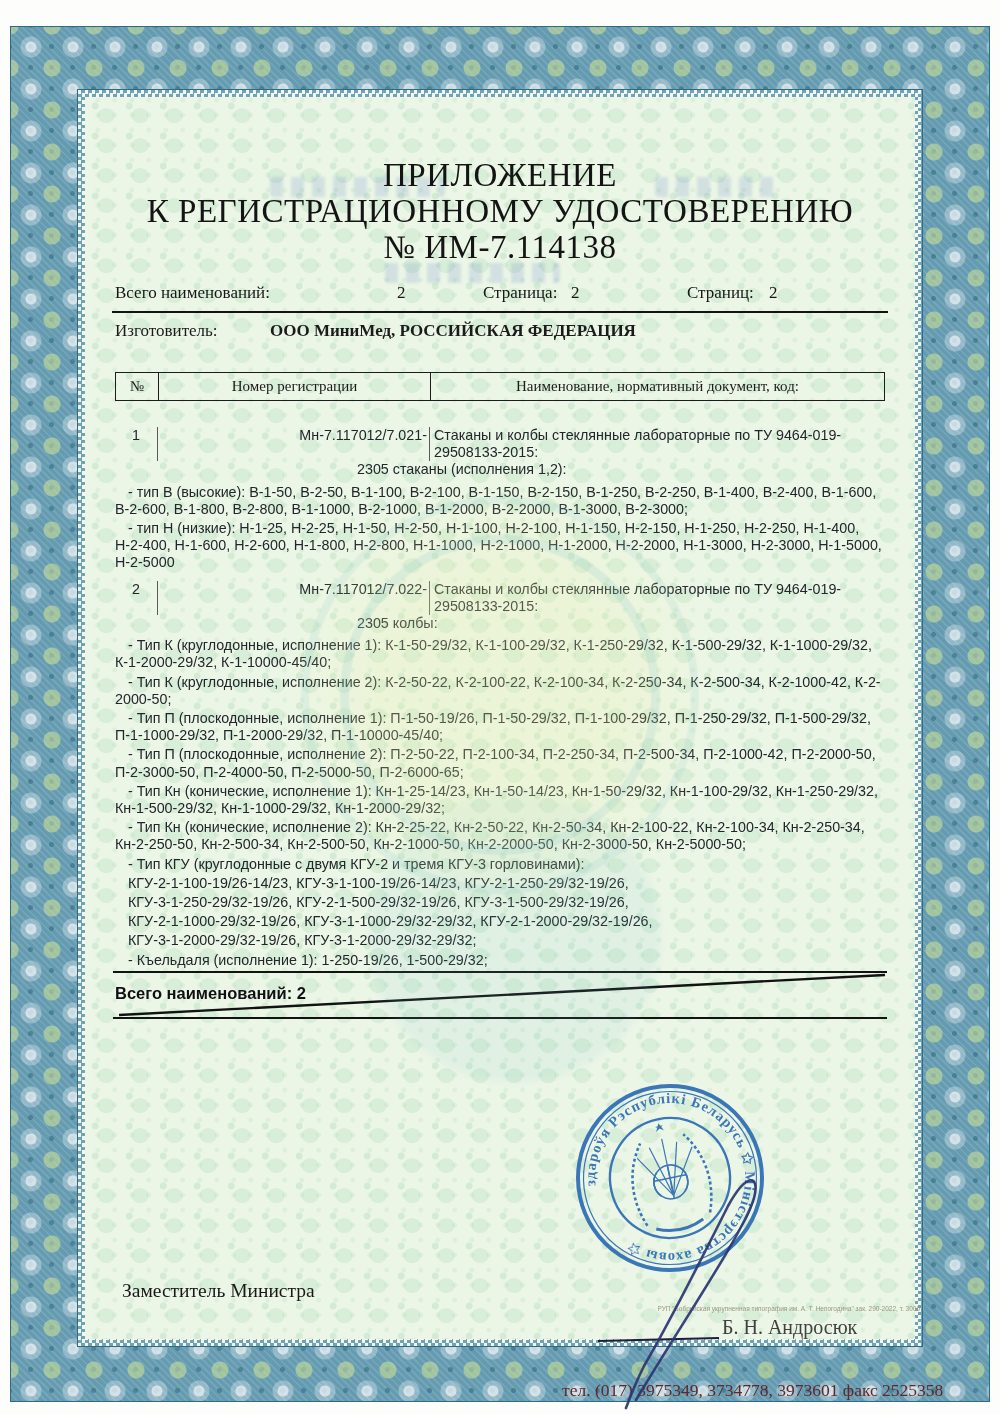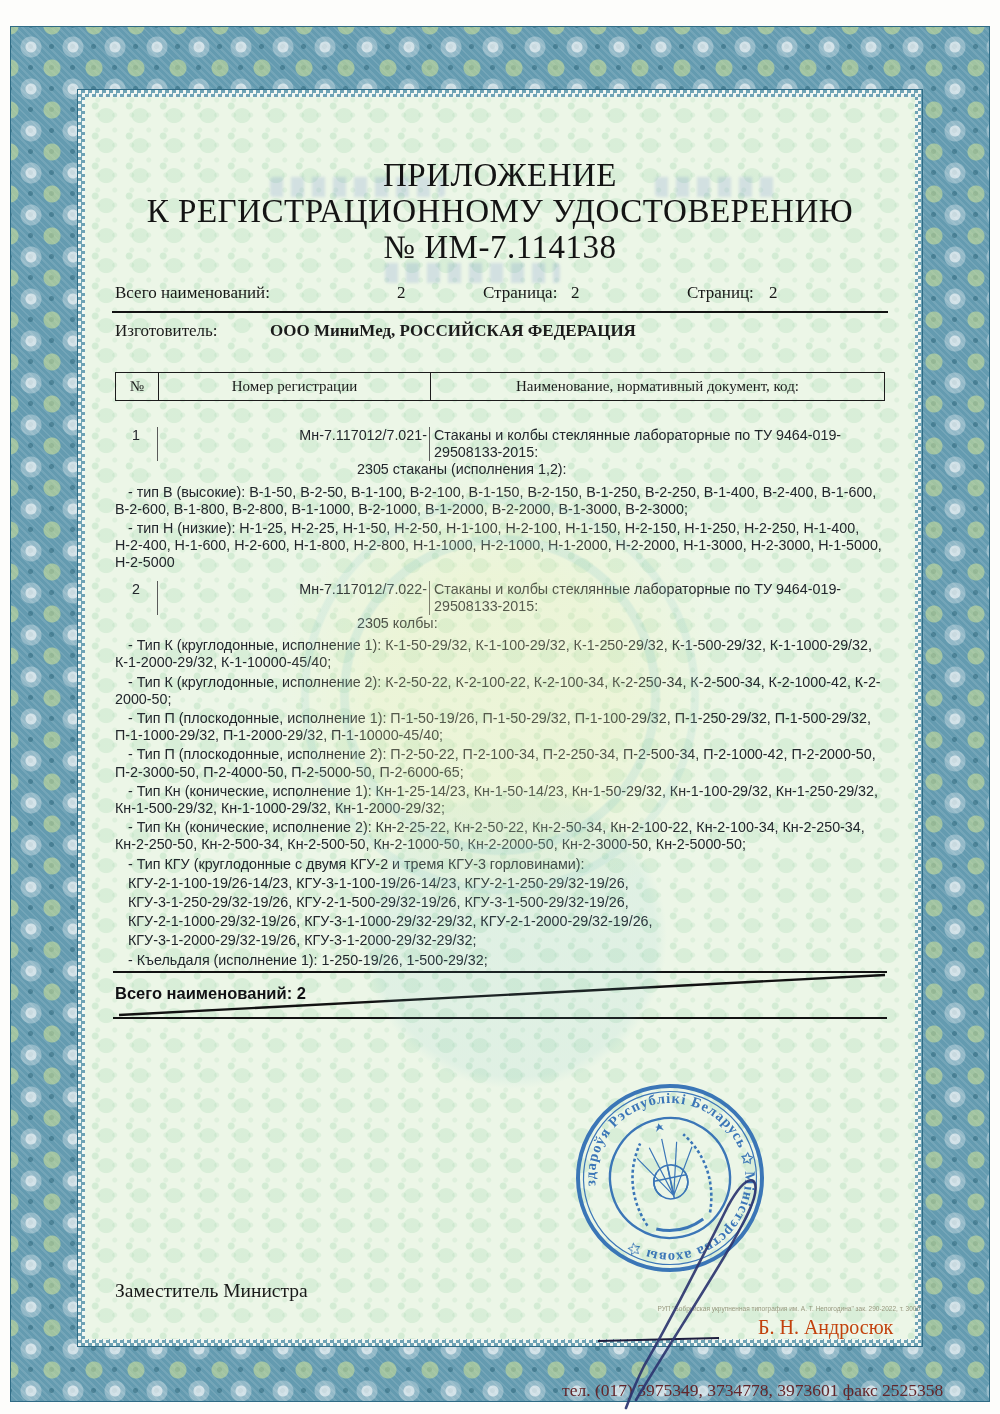--- a/index.html
+++ b/index.html
@@ -66,22 +66,22 @@
   .item2{margin-top:9px;}
 
   
   .closing{position:absolute;top:874px;left:28px;width:774px;height:44px;
     border-top:2.6px solid #121212;border-bottom:2.6px solid #121212;box-sizing:content-box;}
   .closing svg{position:absolute;inset:0;width:100%;height:100%;}
   .closing-label{position:absolute;left:2px;top:11px;
     font-family:"Liberation Sans","DejaVu Sans",sans-serif;font-weight:bold;font-size:16.5px;color:#101014;}
 
   
-  .pos-title{position:absolute;left:115px;top:1280px;font-size:19.5px;color:#181818;z-index:6;}
-  .sig-name{position:absolute;left:758px;top:1316px;font-size:20px;color:#c2410c;z-index:6;white-space:nowrap;}
+  .pos-title{position:absolute;left:122px;top:1280px;font-size:19.5px;color:#181818;z-index:6;}
+  .sig-name{position:absolute;left:722px;top:1316px;font-size:20px;color:#404040;z-index:6;white-space:nowrap;}
   .print-info{position:absolute;left:600px;top:1305px;width:320px;text-align:right;
     font-family:"Liberation Sans","DejaVu Sans",sans-serif;font-size:6.5px;color:#98987f;z-index:6;}
   .phone{position:absolute;left:562px;top:1380px;font-size:17.5px;color:#63262a;z-index:9;white-space:nowrap;}
   .stamp{position:absolute;left:570px;top:1078px;width:200px;height:200px;z-index:5;opacity:0.92;}
   .sig-overlay{position:absolute;inset:0;width:1000px;height:1414px;z-index:10;pointer-events:none;}
 </style>
 </head>
 <body>
 
 <div class="page">

